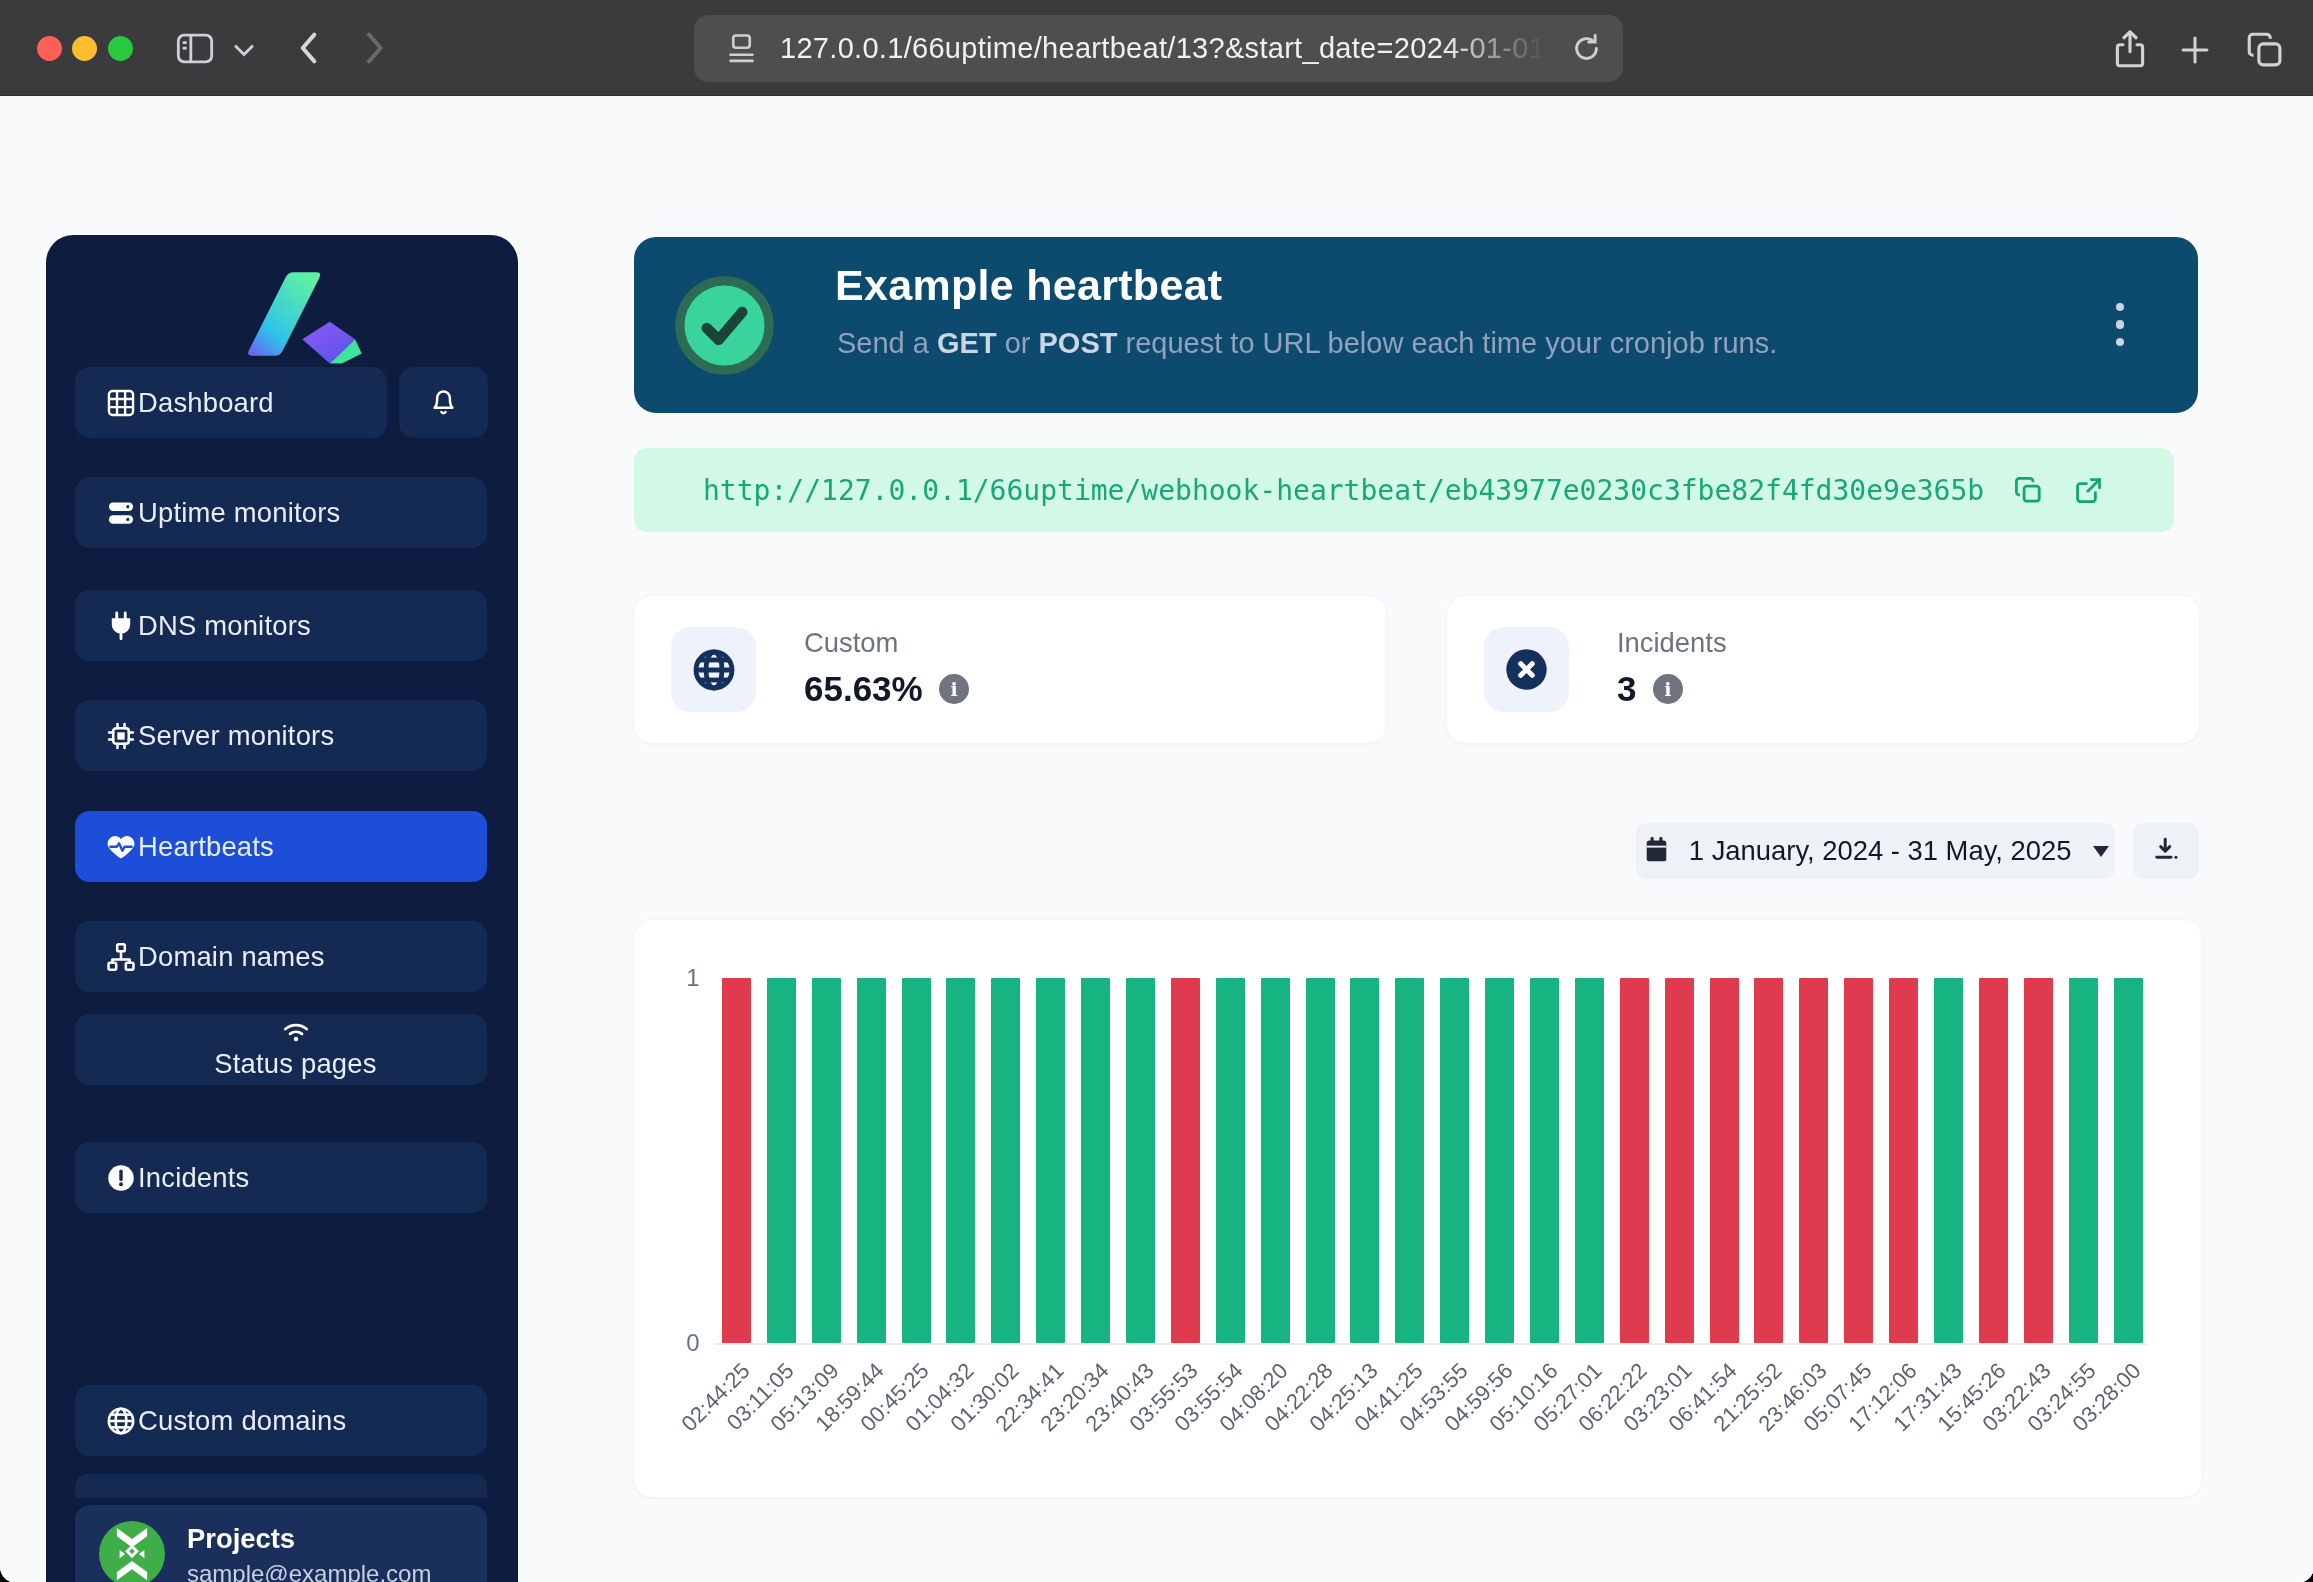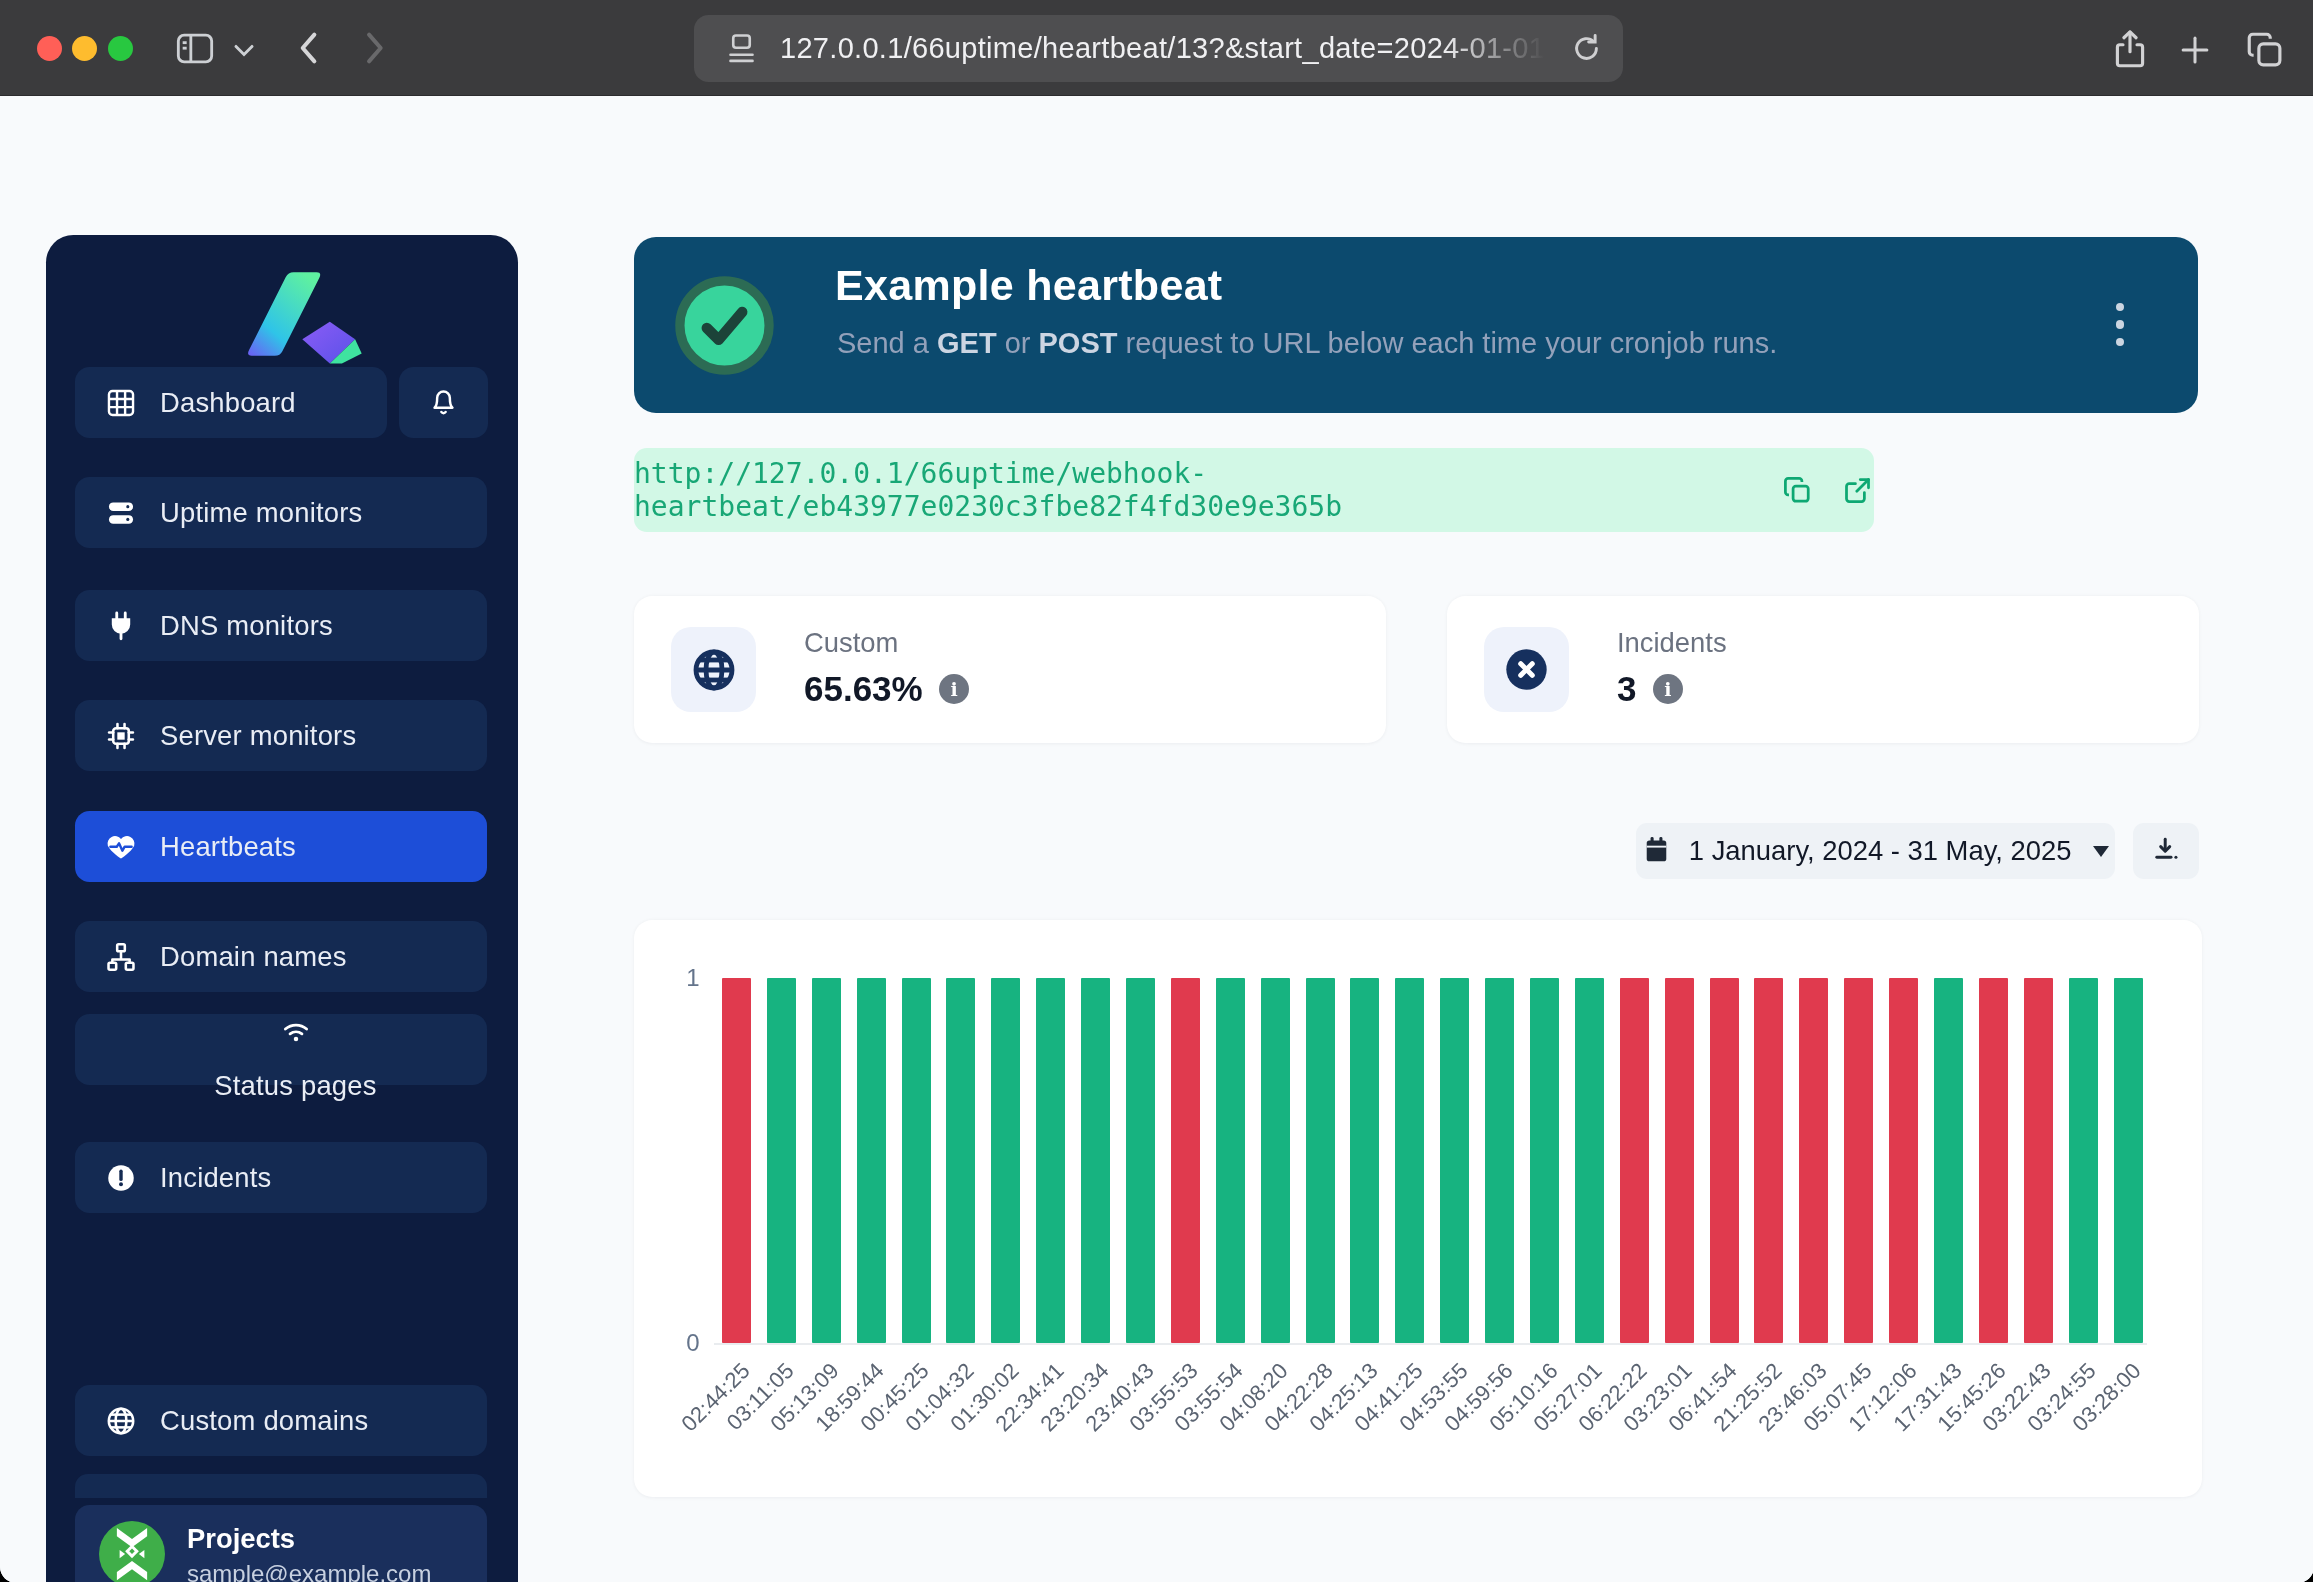--- a/index.html
+++ b/index.html
@@ -22,41 +22,41 @@
   .urltxt { position: relative; margin-left: 22px; width: 782px; overflow: hidden; white-space: nowrap; font-size: 29px; color: #f0f0f2; letter-spacing: 0.3px; }
   .urltxt::after { content: ""; position: absolute; top: 0; right: 0; bottom: 0; width: 119px; background: linear-gradient(to right, rgba(78,78,80,0), #4e4e50 85%); }
   .reload { position: absolute; right: 18.3px; top: 15.5px; }
 
   
   .content { position: absolute; top: 98px; left: 0; right: 0; bottom: 0; background: #f8fafc; }
 
   
   .sidebar { position: absolute; left: 46px; top: 137px; width: 472px; height: 1405px; background: #0d1c3f; border-radius: 27.4px; overflow: hidden; }
   .logo { position: absolute; left: 190px; top: 24px; width: 137px; height: 110px; }
-  .si { position: absolute; left: 29px; width: 412px; height: 71px; background: #142a52; border-radius: 14.6px; display: flex; align-items: center; padding-left: 29px; gap: 22px; cursor: pointer; }
+  .si { position: absolute; left: 29px; width: 412px; height: 71px; background: #142a52; border-radius: 14.6px; display: flex; align-items: center; padding-left: 29px; cursor: pointer; }
   .si.active { background: #1d4ed8; }
   .si .lbl { font-size: 27.4px; font-weight: 500; color: #e9edf5; letter-spacing: 0.2px; }
   .si .ic { width: 34px; height: 34px; flex: 0 0 auto; }
   .bellbtn { position: absolute; left: 353px; top: 132px; width: 89px; height: 71px; background: #142a52; border-radius: 14.6px; display: flex; align-items: center; justify-content: center; cursor: pointer; }
   .partial { position: absolute; left: 29px; top: 1239px; width: 412px; height: 24px; background: #142a52; border-radius: 12.8px 12.8px 0 0; }
   .usercard { position: absolute; left: 29px; top: 1270px; width: 412px; height: 101px; background: #1a2f5c; border-radius: 14.6px; display: flex; align-items: center; padding-left: 24px; gap: 22px; cursor: pointer; }
   .uname { font-size: 27.4px; font-weight: 700; color: #ffffff; }
   .uemail { font-size: 24px; color: #c7d0e0; margin-top: 5.5px; }
 
   
   .headcard { position: absolute; left: 634px; top: 139px; width: 1564px; height: 176px; background: #0c4a6e; border-radius: 22px; }
   .checkbadge { position: absolute; left: 40px; top: 38px; width: 101px; height: 101px; }
   .htitle { position: absolute; left: 201px; top: 24px; font-size: 43px; font-weight: 700; color: #ffffff; letter-spacing: 0.3px; }
   .hsub { position: absolute; left: 203px; top: 90px; font-size: 29px; color: #93a1ba; }
   .hsub b { color: #ccd5e2; font-weight: 700; }
   .kebab { position: absolute; right: 58px; top: 51px; width: 40px; height: 73px; display: flex; flex-direction: column; align-items: center; justify-content: center; gap: 9.1px; cursor: pointer; }
   .kebab i { width: 8.2px; height: 8.2px; border-radius: 50%; background: #cbd5e1; }
 
   
-  .webhook { position: absolute; left: 634px; top: 350px; width: 1240px; height: 84px; background: #d2f8e6; border-radius: 12.8px; display: flex; align-items: center; justify-content: center; gap: 27.4px; }
+  .webhook { position: absolute; left: 634px; top: 350px; width: 1540px; height: 84px; background: #d2f8e6; border-radius: 12.8px; display: flex; align-items: center; justify-content: center; gap: 27.4px; }
   .whurl { font-family: "DejaVu Sans Mono", monospace; font-size: 28px; color: #18a776; letter-spacing: 0; }
   .whic { width: 33px; height: 33px; cursor: pointer; }
 
   
   .statcard { position: absolute; top: 498px; width: 752px; height: 147px; background: #ffffff; border-radius: 18.3px; box-shadow: 0 0.9px 3.7px rgba(15,23,42,0.05); }
   .statcard.c1 { left: 634px; }
   .statcard.c2 { left: 1447px; }
   .iconbox { position: absolute; left: 37px; top: 31px; width: 85px; height: 85px; background: #eef2fb; border-radius: 20px; display: flex; align-items: center; justify-content: center; }
   .stat-label { position: absolute; left: 170px; top: 31px; font-size: 27.4px; color: #6b7280; font-weight: 500; }
   .stat-value-row { position: absolute; left: 170px; top: 73px; display: flex; align-items: center; gap: 16.4px; }

